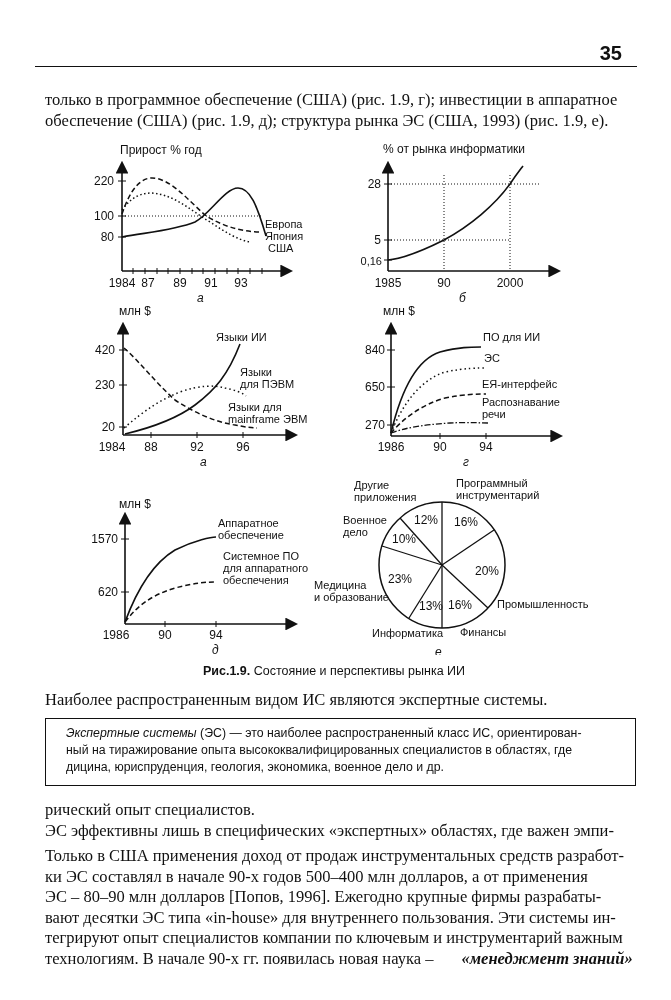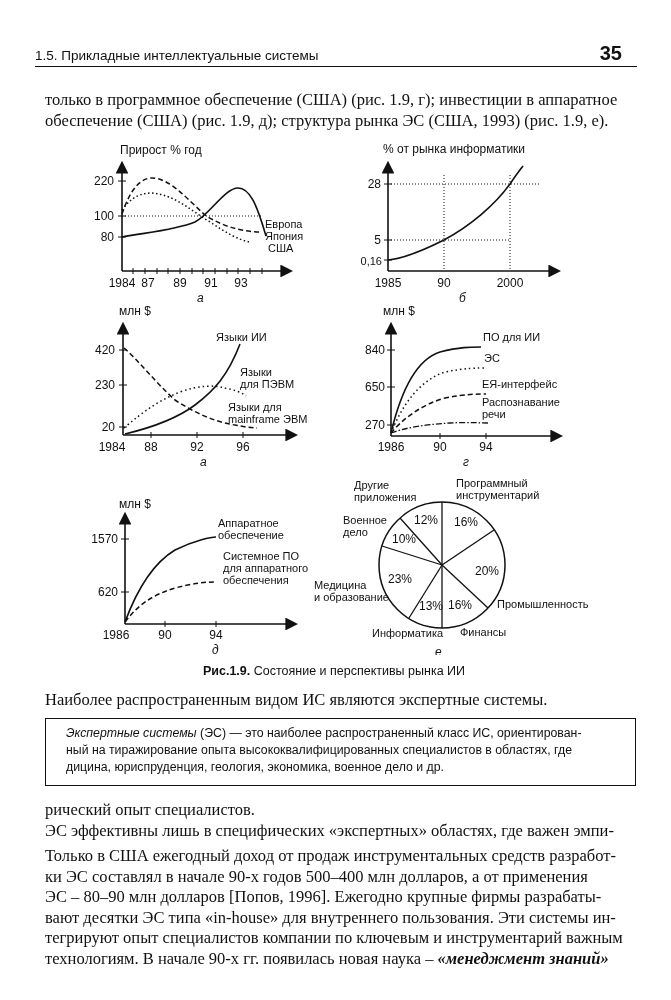--- a/index.html
+++ b/index.html
@@ -23,21 +23,20 @@
     position: absolute; left: 45px; top: 718px; width: 591px; height: 68px;
     border: 1.3px solid #111; box-sizing: border-box; padding: 6px 12px 15px 20px;
     font-size: 12.3px; line-height: 17px; text-align: justify;
   }
   .defbox .it { font-style: italic; }
 </style>
 </head>
 <body>
 
 <div class="running-head sans">
-  <span class="title">1.5. Прикладные интеллектуальные системы</span>
   <span class="pageno">35</span>
 </div>
 
 <div class="para serif" style="top:90px;">
   <div>только в программное обеспечение (США) (рис. 1.9, г); инвестиции в аппаратное</div>
   <div>обеспечение (США) (рис. 1.9, д); структура рынка ЭС (США, 1993) (рис. 1.9, е).</div>
 </div>
 
 <div class="charts">
 <svg width="671" height="520" viewBox="0 135 671 520" xmlns="http://www.w3.org/2000/svg">
@@ -246,19 +245,19 @@
   <div>ный на тиражирование опыта высококвалифицированных специалистов в областях, где</div>
   <div>дицина, юриспруденция, геология, экономика, военное дело и др.</div>
 </div>
 
 <div class="para serif" style="top:800px;">
   <div>рический опыт специалистов.</div>
   <div>ЭС эффективны лишь в специфических «экспертных» областях, где важен эмпи-</div>
 </div>
 
 <div class="para serif" style="top:846px;">
-  <div>Только в США ежегодный доход от продаж инструментальных средств разработ-</div>
+  <div>Только в США применения доход от продаж инструментальных средств разработ-</div>
   <div>ки ЭС составлял в начале 90-х годов 500–400 млн долларов, а от применения</div>
   <div>ЭС – 80–90 млн долларов [Попов, 1996]. Ежегодно крупные фирмы разрабаты-</div>
   <div>вают десятки ЭС типа «in-house» для внутреннего пользования. Эти системы ин-</div>
   <div>тегрируют опыт специалистов компании по ключевым и инструментарий важным</div>
-  <div><span>технологиям. В начале 90-х гг. появилась новая наука – </span><span class="it" style="font-weight:bold;">«менеджмент знаний»</span></div>
+  <div><span>технологиям. В начале 90-х гг. появилась новая наука – </span><span class="it" style="font-weight:bold;margin-left:24px;">«менеджмент знаний»</span></div>
 </div>
 
 </body></html>

